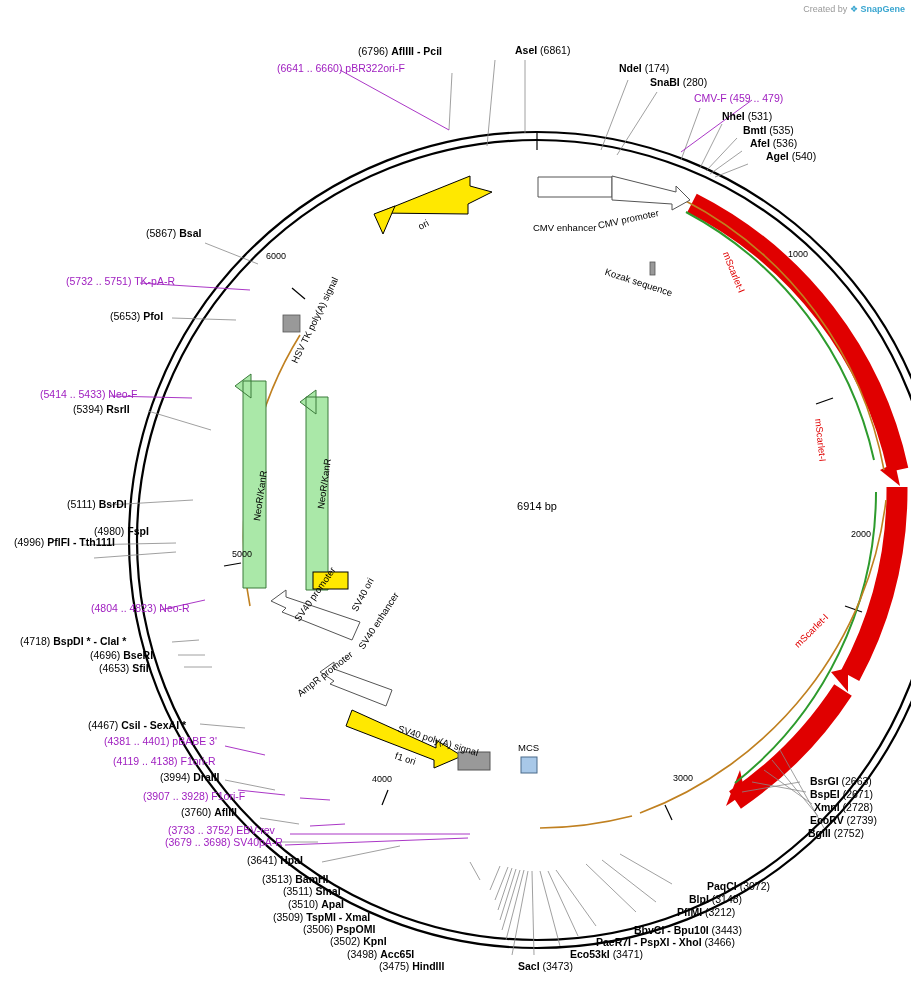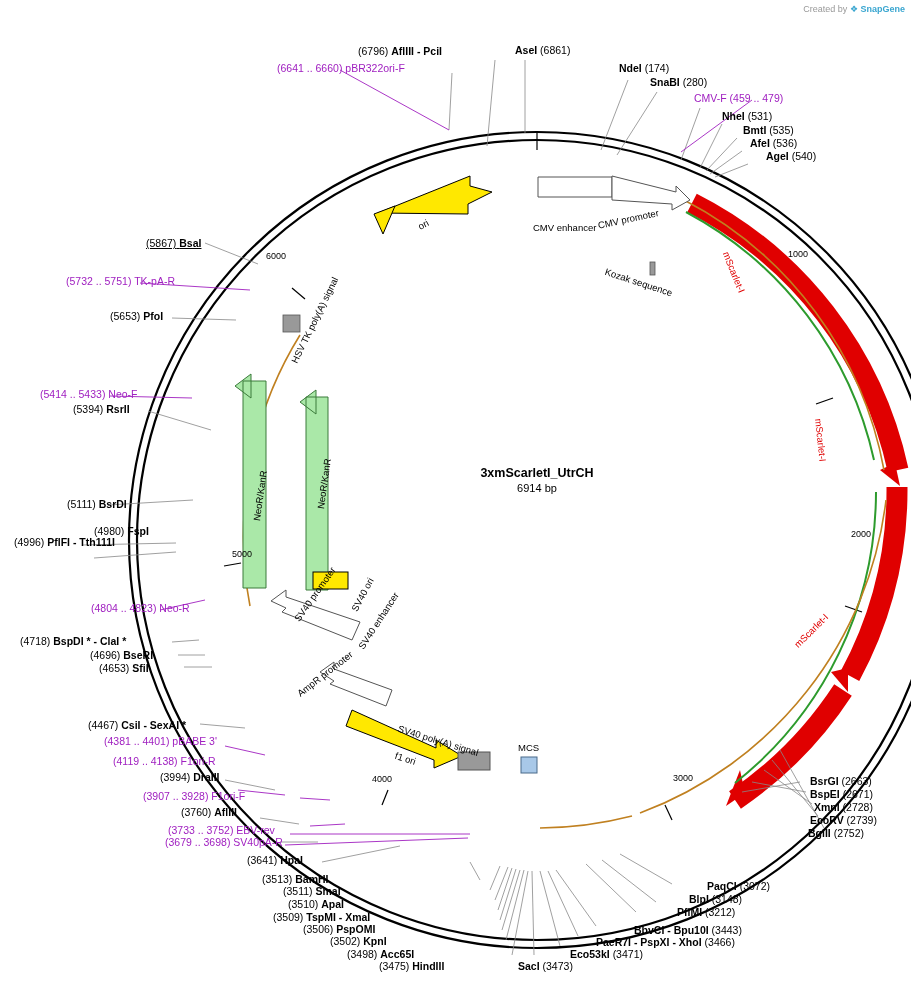--- a/index.html
+++ b/index.html
@@ -159,22 +159,21 @@
 
     <g stroke="#888" stroke-width="0.8" fill="none">
       <line x1="742" y1="792" x2="800" y2="782"></line>
       <line x1="752" y1="782" x2="806" y2="792"></line>
       <line x1="764" y1="770" x2="812" y2="804"></line>
       <line x1="772" y1="760" x2="818" y2="816"></line>
       <line x1="780" y1="750" x2="824" y2="828"></line>
     </g>
   </svg>
 
-  <div class="title" style="left:337px;top:466px;width:400px;">3xmScarletI_UtrCH</div>
-  <div class="subtitle" style="left:337px;top:482px;width:400px;">6914 bp</div>
+  <div class="subtitle" style="left:337px;top:500px;width:400px;">6914 bp</div>
 
   <div class="lbl tick-lbl" style="left:788px;top:248px;">1000</div>
   <div class="lbl tick-lbl" style="left:851px;top:528px;">2000</div>
   <div class="lbl tick-lbl" style="left:673px;top:772px;">3000</div>
   <div class="lbl tick-lbl" style="left:372px;top:773px;">4000</div>
   <div class="lbl tick-lbl" style="left:196px;top:548px;padding-left:36px;">5000</div>
   <div class="lbl tick-lbl" style="left:266px;top:250px;">6000</div>
 
   <div class="rot" style="left:416px;top:222px;transform:rotate(-28deg);">ori</div>
   <div class="lbl feat-lbl" style="left:533px;top:222px;">CMV enhancer</div>
@@ -228,21 +227,21 @@
   </div>
   <div class="lbl" style="left:750px;top:137px;">
     <span class="bold">AfeI</span>
     <span class="pos">(536)</span>
   </div>
   <div class="lbl" style="left:766px;top:150px;">
     <span class="bold">AgeI</span>
     <span class="pos">(540)</span>
   </div>
 
-  <div class="lbl" style="left:146px;top:237px;text-decoration:underline;">
+  <div class="lbl" style="left:146px;top:227px;">
     <span class="pos">(5867)</span>
     <span class="bold">BsaI</span>
   </div>
   <div class="lbl" style="left:66px;top:275px;">
     <span class="purple">(5732 .. 5751)</span>
     <span class="purple">TK-pA-R</span>
   </div>
   <div class="lbl" style="left:110px;top:310px;">
     <span class="pos">(5653)</span>
     <span class="bold">PfoI</span>

